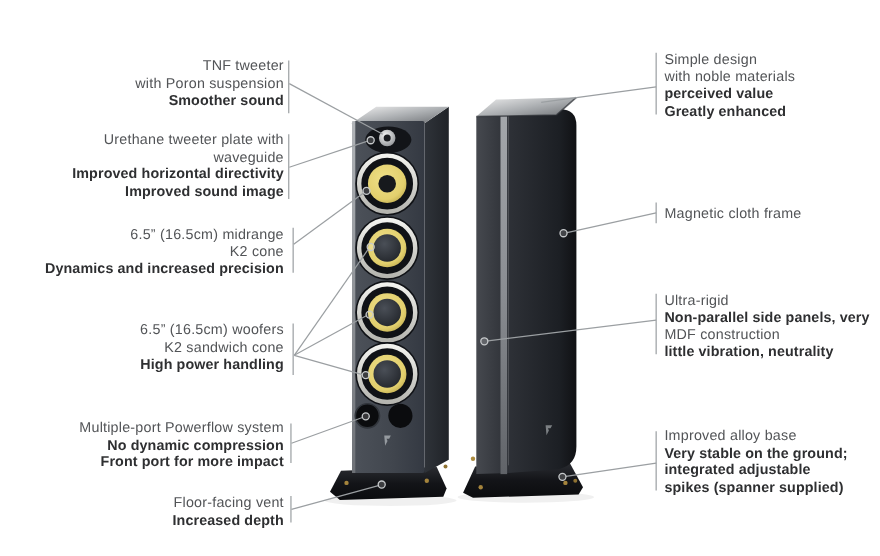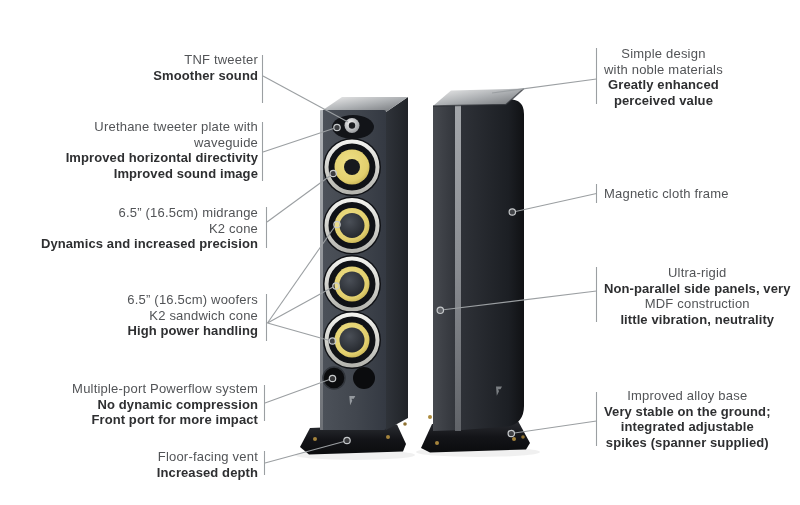--- a/index.html
+++ b/index.html
@@ -8,21 +8,21 @@
     background:var(--background,#fff);overflow:hidden;
     font-family:"Liberation Sans",sans-serif;
   }
   .art{position:absolute;left:0;top:0;}
   .callout{
     position:absolute;white-space:nowrap;
     font-size:13px;line-height:15.5px;letter-spacing:.2px;
     color:var(--text-regular,#525457);
   }
   .left-col{text-align:right;}
-  .right-col{text-align:center;}
+  .right-col{text-align:left;}
   .cl{display:block;}
   .cl.b{font-weight:700;color:var(--text-bold,#2e2f31);letter-spacing:.1px;}
   .leader{stroke:var(--leader-line,#9b9fa2);stroke-width:1.1;fill:none;}
   .marker{fill:rgba(255,255,255,.18);stroke:#c6c9cb;stroke-width:1.2;}
 </style>
 </head>
 <body>
 
 <div class="canvas">
 
@@ -194,20 +194,21 @@
       <path class="leader" d="M596.5 421 L514.5 433"></path>
 
       <circle class="marker" cx="512.3" cy="212" r="3.2"></circle>
       <circle class="marker" cx="440.3" cy="310.3" r="3.2"></circle>
       <circle class="marker" cx="511.3" cy="433.5" r="3.2"></circle>
     </g>
   </svg>
 
   <div class="callout left-col" style="top:52px;right:542px">
     <span class="cl">TNF tweeter</span>
+    <span class="cl">with Poron suspension</span>
     <span class="cl b">Smoother sound</span>
   </div>
   <div class="callout left-col" style="top:119px;right:542px">
     <span class="cl">Urethane tweeter plate with</span>
     <span class="cl">waveguide</span>
     <span class="cl b">Improved horizontal directivity</span>
     <span class="cl b">Improved sound image</span>
   </div>
   <div class="callout left-col" style="top:205px;right:542px">
     <span class="cl">6.5” (16.5cm) midrange</span>
@@ -225,22 +226,22 @@
     <span class="cl b">Front port for more impact</span>
   </div>
   <div class="callout left-col" style="top:449px;right:542px">
     <span class="cl">Floor-facing vent</span>
     <span class="cl b">Increased depth</span>
   </div>
 
   <div class="callout right-col" style="top:46px;left:604px">
     <span class="cl">Simple design</span>
     <span class="cl">with noble materials</span>
+    <span class="cl b">perceived value</span>
     <span class="cl b">Greatly enhanced</span>
-    <span class="cl b">perceived value</span>
   </div>
   <div class="callout right-col" style="top:186px;left:604px">
     <span class="cl">Magnetic cloth frame</span>
   </div>
   <div class="callout right-col" style="top:265px;left:604px">
     <span class="cl">Ultra-rigid</span>
     <span class="cl b">Non-parallel side panels, very</span>
     <span class="cl">MDF construction</span>
     <span class="cl b">little vibration, neutrality</span>
   </div>

